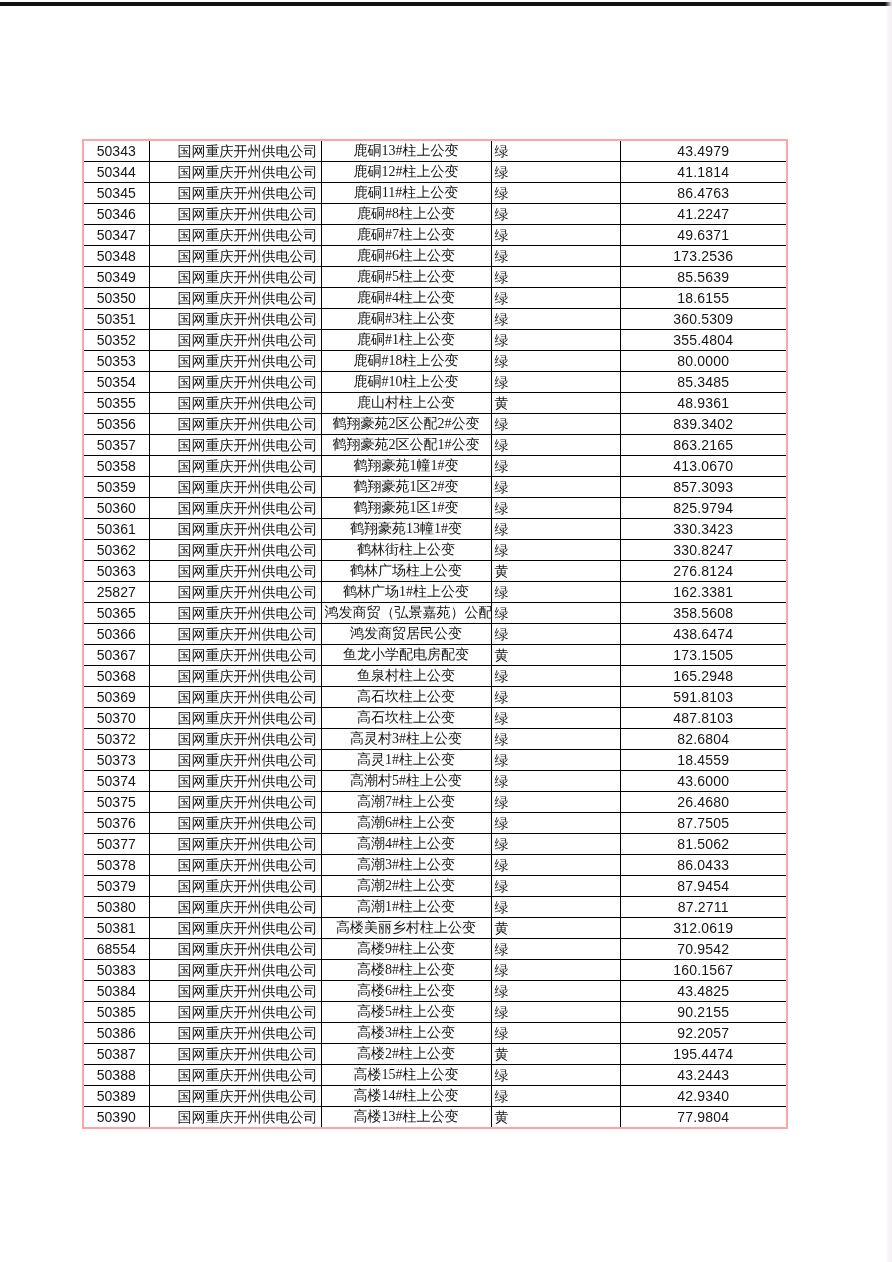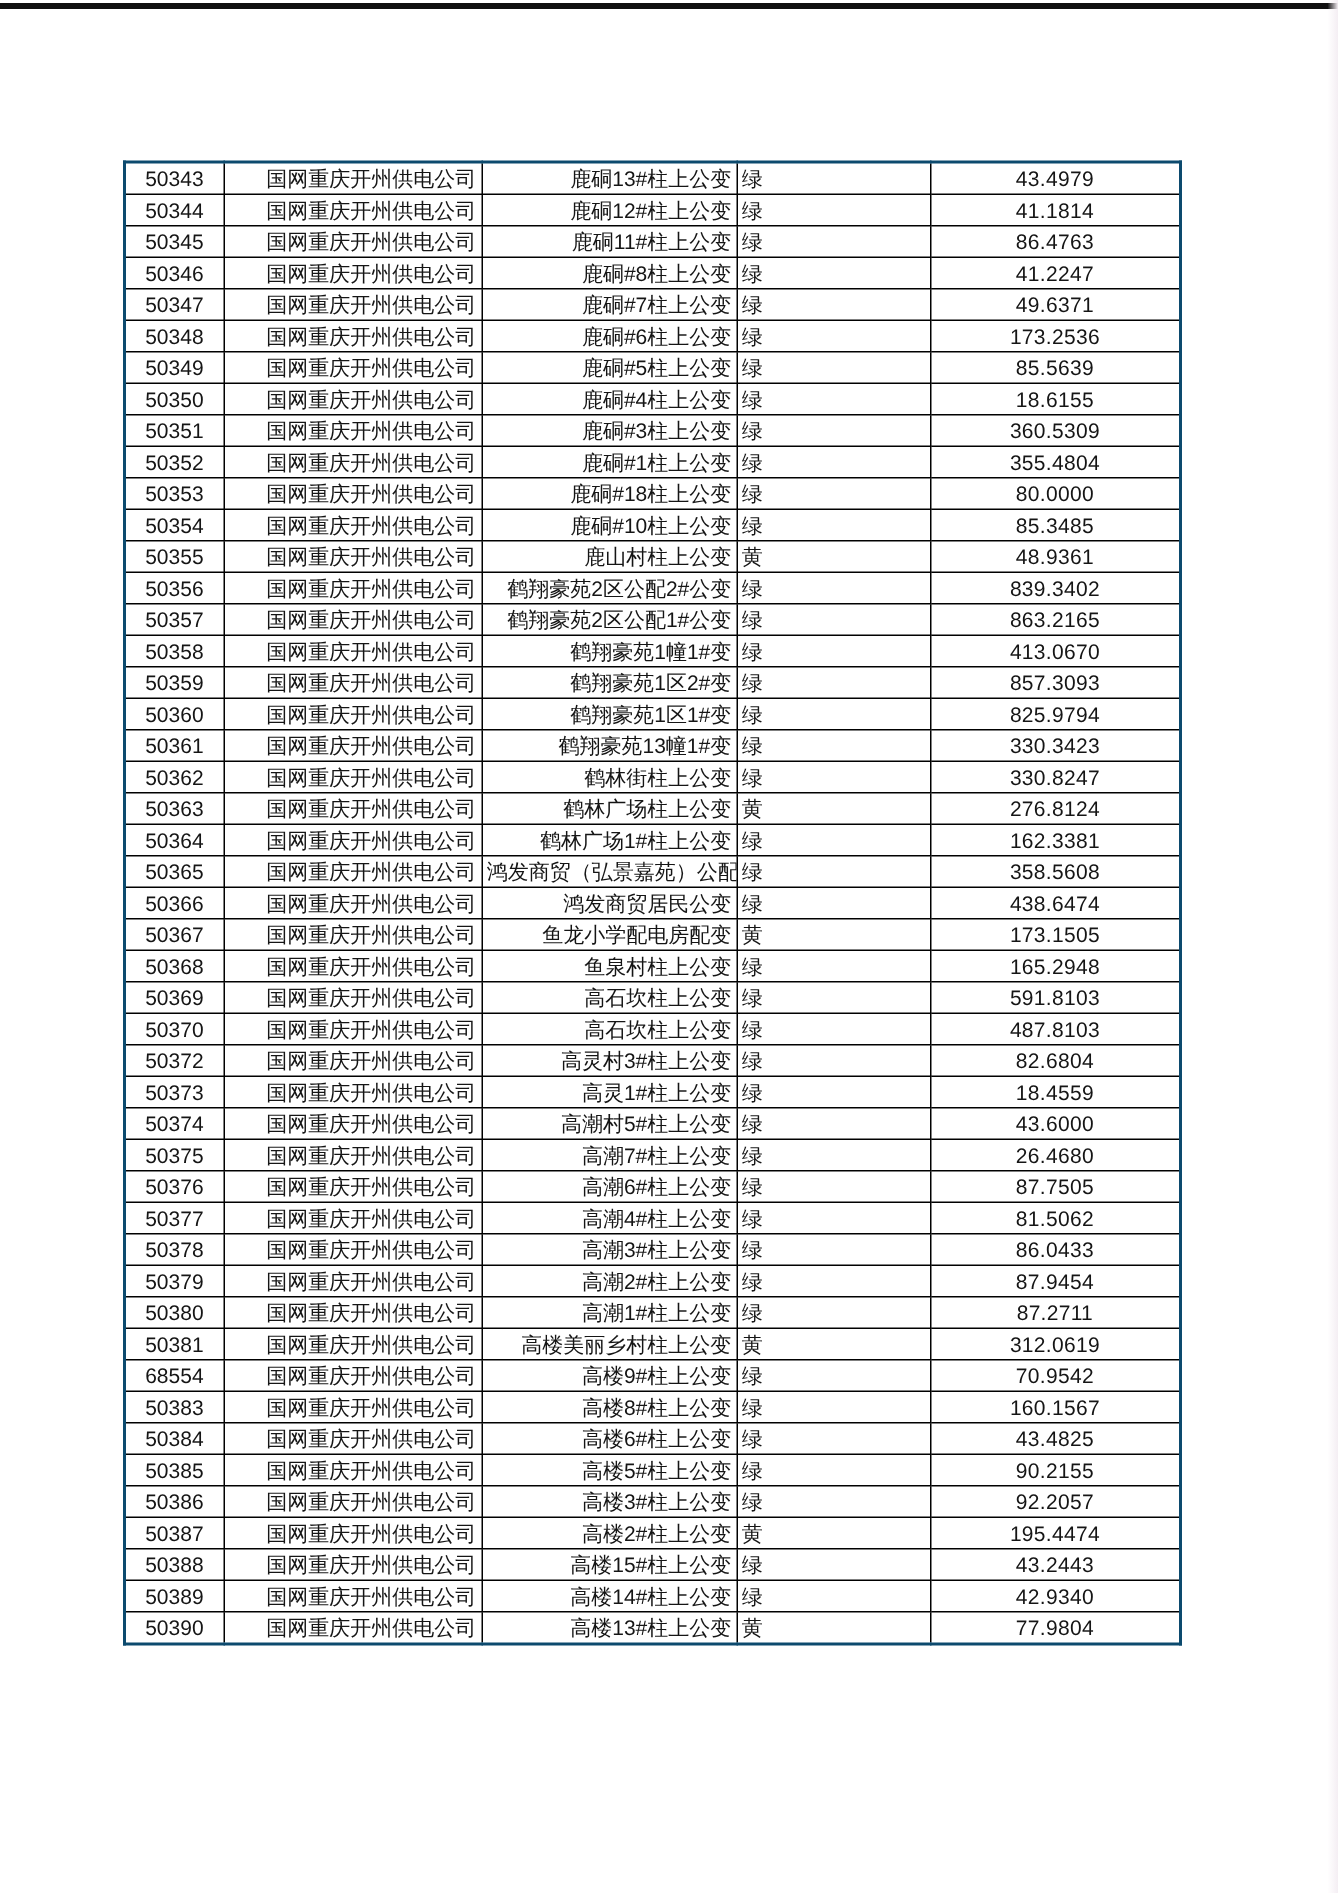--- a/index.html
+++ b/index.html
@@ -39,35 +39,36 @@
   .table-wrap {
     position: absolute;
     left: 82px;
     top: 107px;
     width: 704px;
   }
   table.grid {
     border-collapse: collapse;
     table-layout: fixed;
     width: 704px;
-    border: 2px solid #0c4a6e;
+    border: 2px solid #fca5a5;
+    margin-top: 32px;
   }
   table.grid td {
     border: 1.4px solid #000;
     height: 20px;
     padding: 0 3px;
     font-size: 14px;
     line-height: 20px;
     white-space: nowrap;
     overflow: hidden;
     color: #151515;
   }
   td.c-id     { text-align: center; padding: 0; }
   td.c-company{ text-align: right; }
-  td.c-device { text-align: right; }
+  td.c-device { text-align: center; font-family: Liberation Serif, serif; }
   td.c-status { text-align: left; }
   td.c-value  { text-align: center; letter-spacing: 0.2px; }
 </style>
 </head>
 <body>
 
 <div class="page">
   <div class="top-rule"></div>
   <div class="scan-edge-right"></div>
 
@@ -222,21 +223,21 @@
       <td class="c-value">330.8247</td>
     </tr>
           <tr>
       <td class="c-id">50363</td>
       <td class="c-company">国网重庆开州供电公司</td>
       <td class="c-device">鹤林广场柱上公变</td>
       <td class="c-status">黄</td>
       <td class="c-value">276.8124</td>
     </tr>
           <tr>
-      <td class="c-id">50364</td>
+      <td class="c-id">25827</td>
       <td class="c-company">国网重庆开州供电公司</td>
       <td class="c-device">鹤林广场1#柱上公变</td>
       <td class="c-status">绿</td>
       <td class="c-value">162.3381</td>
     </tr>
           <tr>
       <td class="c-id">50365</td>
       <td class="c-company">国网重庆开州供电公司</td>
       <td class="c-device">鸿发商贸（弘景嘉苑）公配</td>
       <td class="c-status">绿</td>

